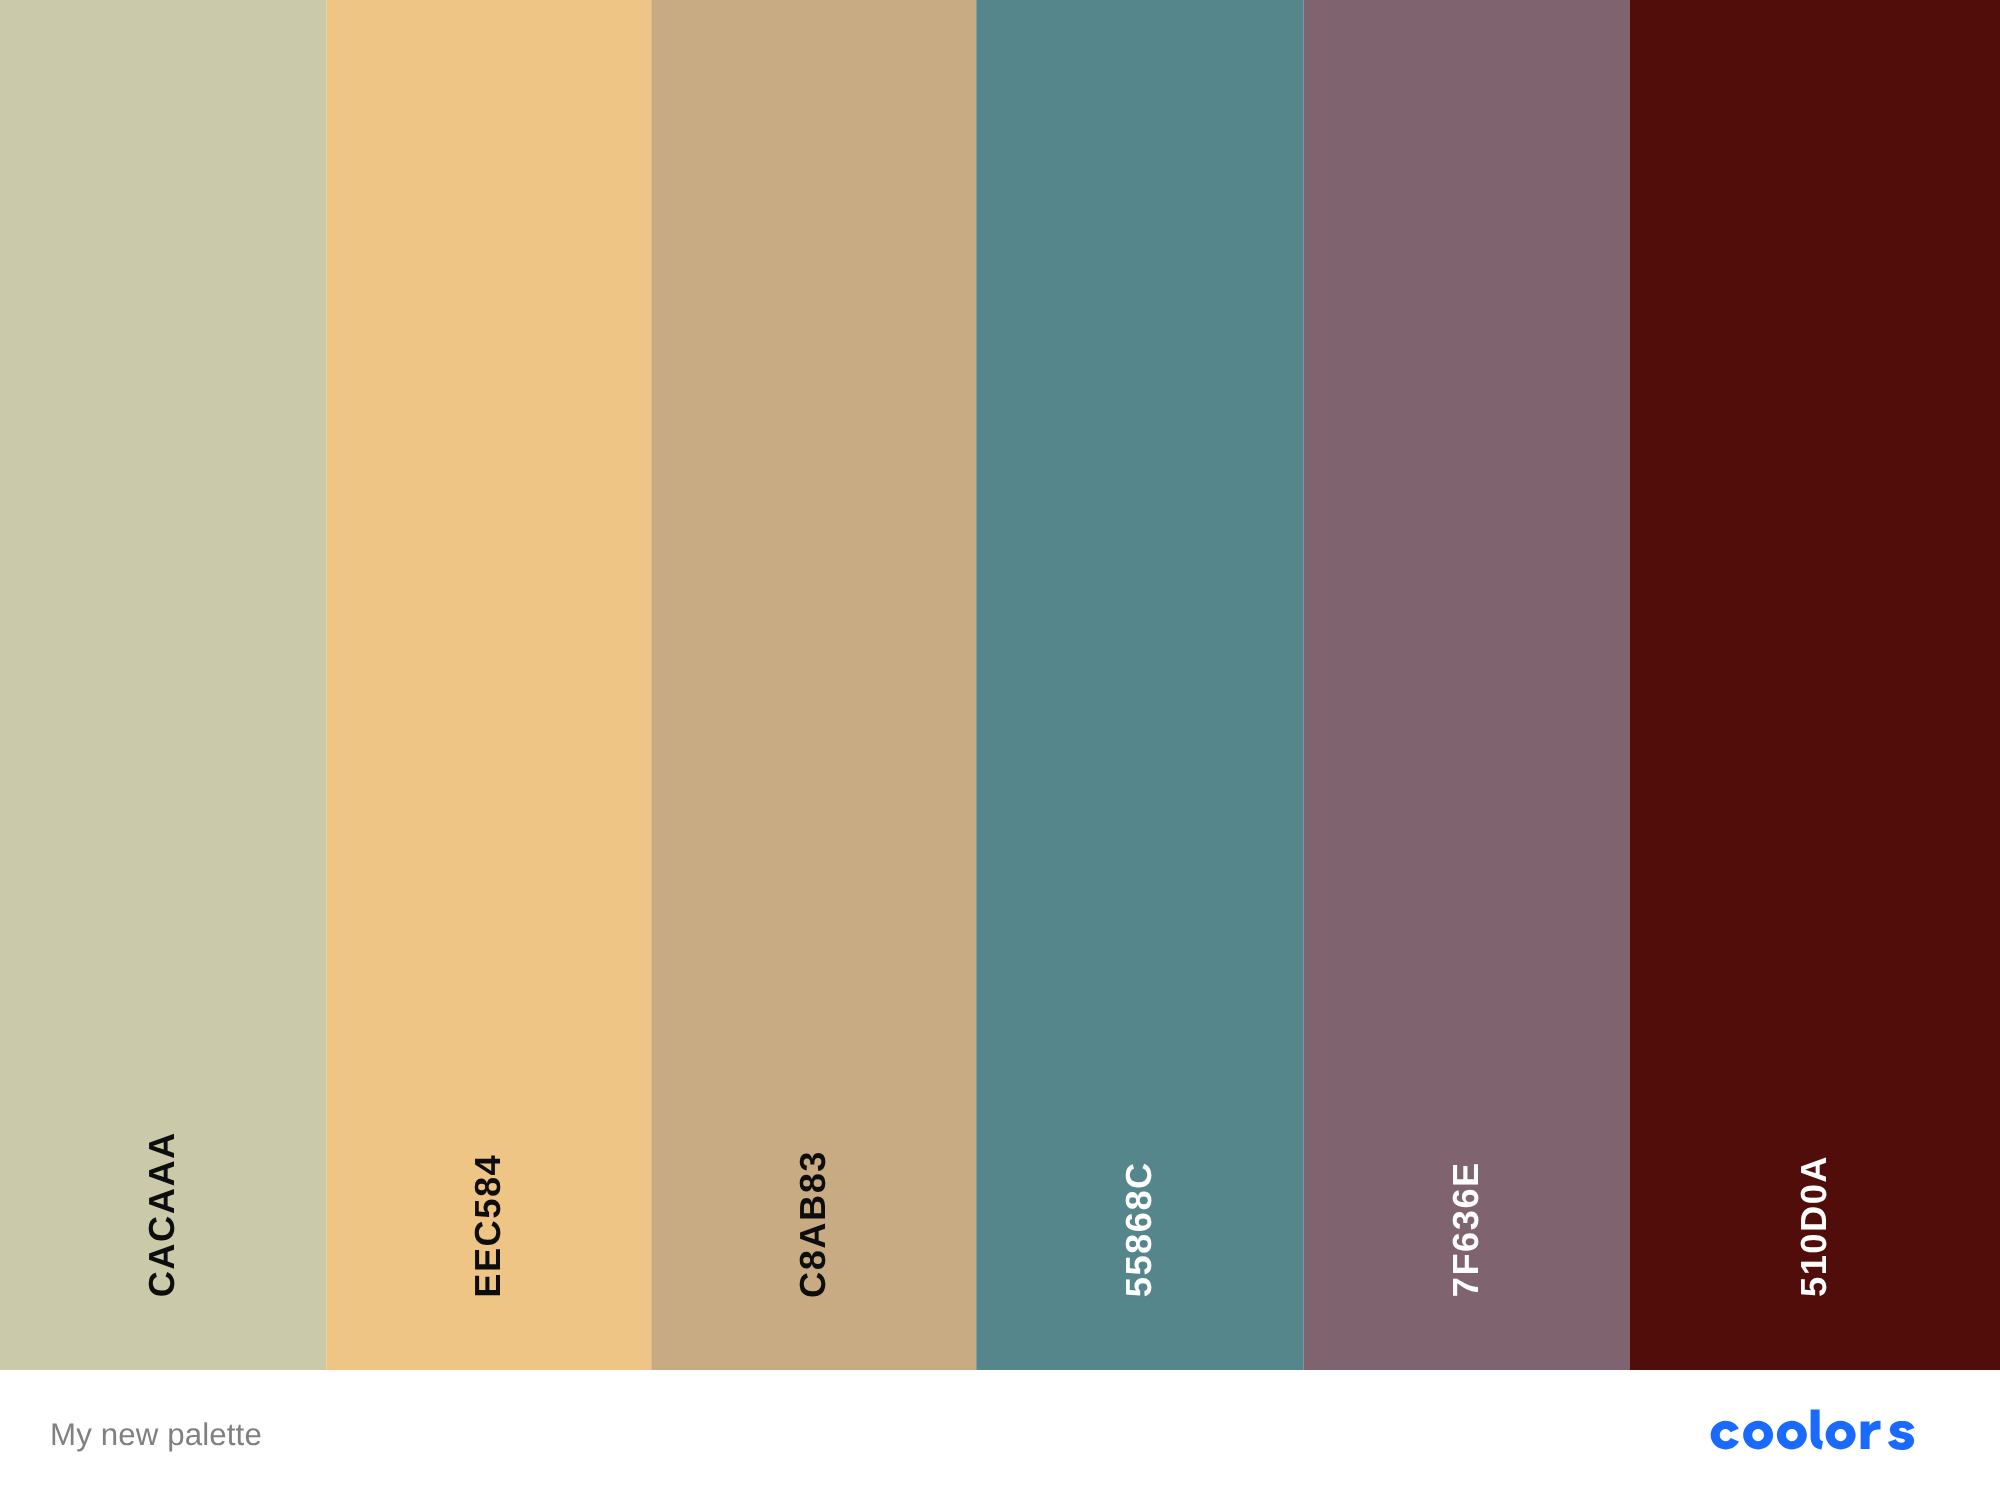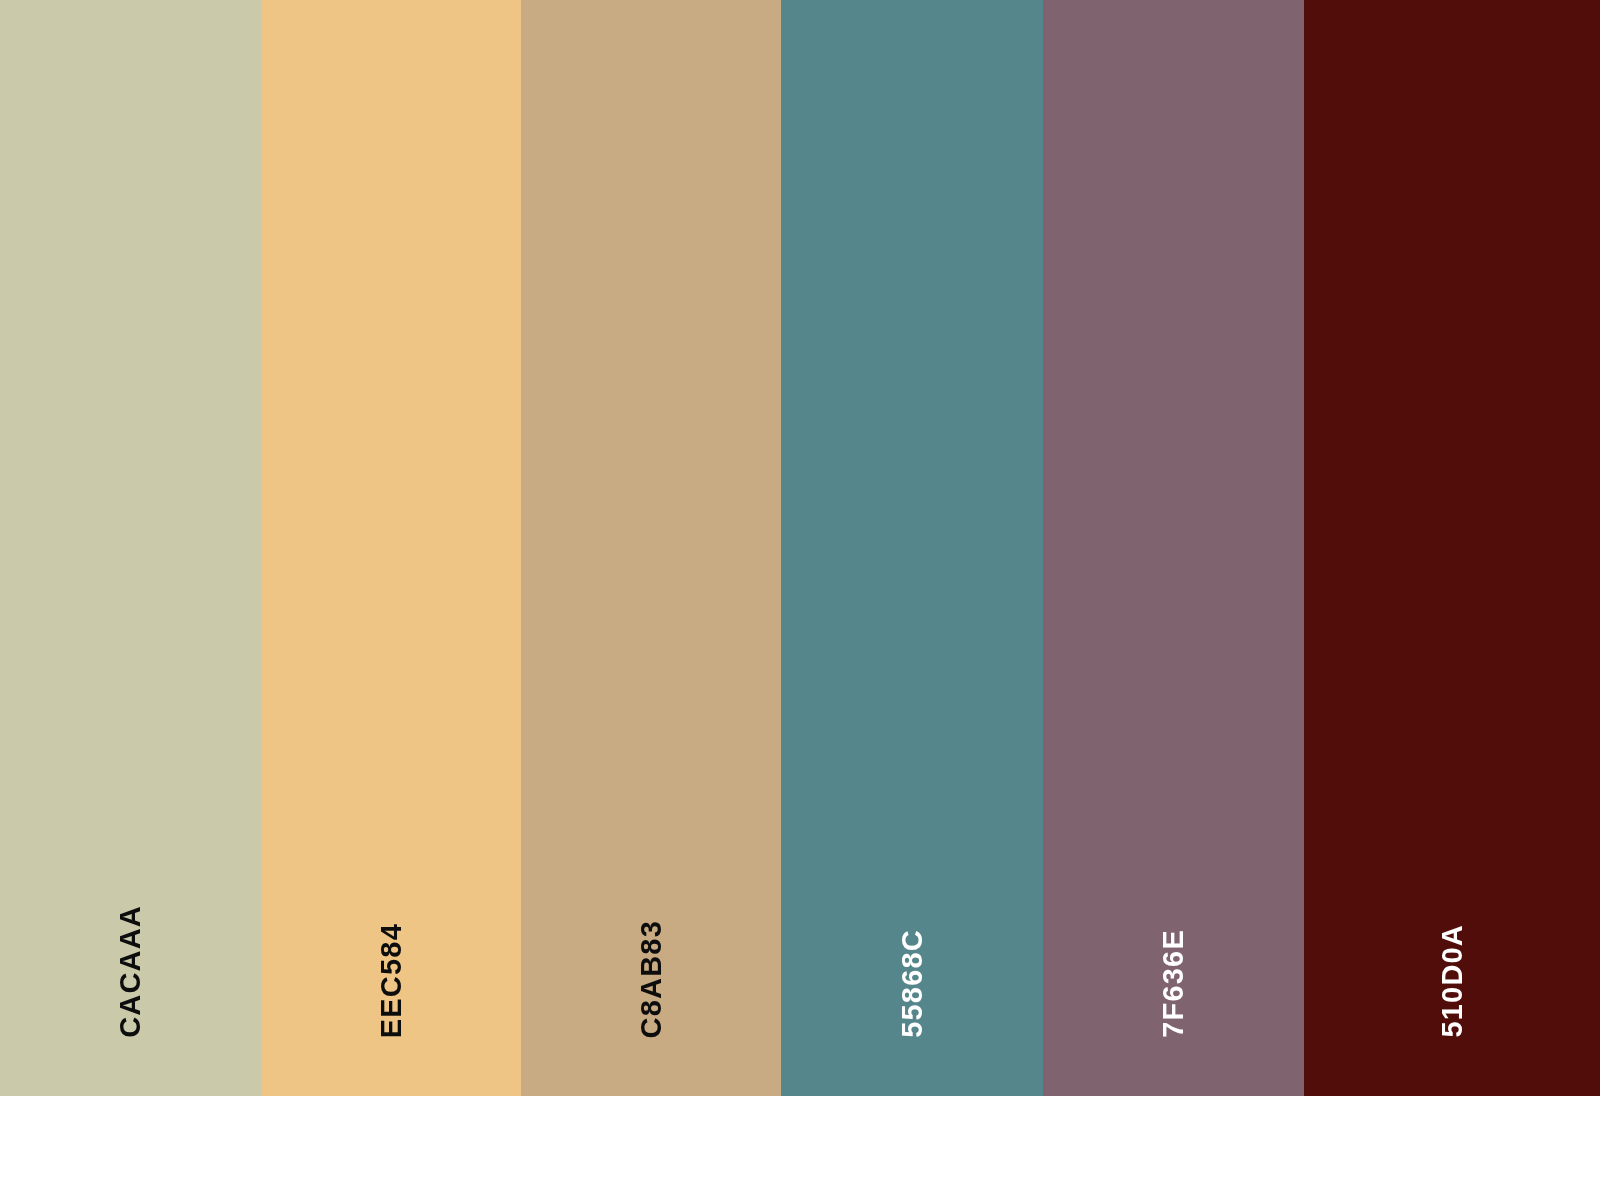--- a/index.html
+++ b/index.html
@@ -97,14 +97,38 @@
         <div class="swatch-label" style="color: rgb(255, 255, 255);">55868C</div>
       </div>
       <div class="swatch" style="background: rgb(127, 99, 110); flex: 0 0 261px; width: 261px;">
         <div class="swatch-label" style="color: rgb(255, 255, 255);">7F636E</div>
       </div>
       <div class="swatch" style="background: rgb(81, 13, 10); flex: 0 0 296px; width: 296px;">
         <div class="swatch-label" style="color: rgb(255, 255, 255);">510D0A</div>
       </div>
     </div>
 
+  <div id="footer">
+    <div id="palette-name" style="color: rgb(128, 128, 128);">My new palette</div>
+
+    <div id="brand-logo">
+      <svg width="200" height="44" viewBox="0 0 200 44" aria-hidden="true">
+        <g id="logo-glyphs" fill="#1a6aff">
+
+          <path d="M20.5 10.5c-6.6 0-12 5.2-12 11.5s5.4 11.5 12 11.5c4.6 0 8.7-2.5 10.6-6.3l-6.6-2.9c-0.8 1.6-2.3 2.6-4 2.6-2.6 0-4.7-2.2-4.7-4.9s2.1-4.9 4.7-4.9c1.7 0 3.2 1 4 2.6l6.6-2.9c-1.9-3.8-6-6.3-10.6-6.3z"></path>
+
+          <path d="M46.5 10.5c-6.6 0-12 5.2-12 11.5s5.4 11.5 12 11.5 12-5.2 12-11.5-5.4-11.5-12-11.5zm0 6.6c2.6 0 4.7 2.2 4.7 4.9s-2.1 4.9-4.7 4.9-4.7-2.2-4.7-4.9 2.1-4.9 4.7-4.9z"></path>
+
+          <path d="M73.5 10.5c-6.6 0-12 5.2-12 11.5s5.4 11.5 12 11.5 12-5.2 12-11.5-5.4-11.5-12-11.5zm0 6.6c2.6 0 4.7 2.2 4.7 4.9s-2.1 4.9-4.7 4.9-4.7-2.2-4.7-4.9 2.1-4.9 4.7-4.9z"></path>
+
+          <path d="M88.5 1.5h7.2v22.3c0 1.8 1 2.9 2.7 3.2l-1.2 6.5c-5.6-0.5-8.7-4-8.7-9.7z"></path>
+
+          <path d="M112.5 10.5c-6.6 0-12 5.2-12 11.5s5.4 11.5 12 11.5 12-5.2 12-11.5-5.4-11.5-12-11.5zm0 6.6c2.6 0 4.7 2.2 4.7 4.9s-2.1 4.9-4.7 4.9-4.7-2.2-4.7-4.9 2.1-4.9 4.7-4.9z"></path>
+
+          <path d="M128.5 11.2h7.1v3.1c1.7-2.5 4.3-3.8 7.6-3.8h1.2v7.1h-1.8c-4.2 0-6.9 2.5-6.9 6.6v8.9h-7.2z"></path>
+
+          <path d="M161.5 10.5c-5.6 0-9.6 2.9-9.6 7.1 0 3.6 2.3 5.8 7.1 6.8l2.9 0.6c1.4 0.3 2 0.8 2 1.6 0 1-1 1.6-2.8 1.6-2.2 0-3.8-1-4.4-2.8l-6.3 2.2c1.2 4.1 5.3 6.4 10.7 6.4 6.1 0 10.2-3 10.2-7.5 0-3.6-2.3-5.8-7.3-6.8l-2.8-0.6c-1.3-0.3-1.9-0.7-1.9-1.5 0-0.9 0.9-1.5 2.4-1.5 1.9 0 3.2 0.9 3.8 2.5l6.1-2.2c-1.3-3.7-5.1-5.9-10.1-5.9z"></path>
+        </g>
+      </svg>
+    </div>
+  </div>
 
 </div>
 
 </body></html>

